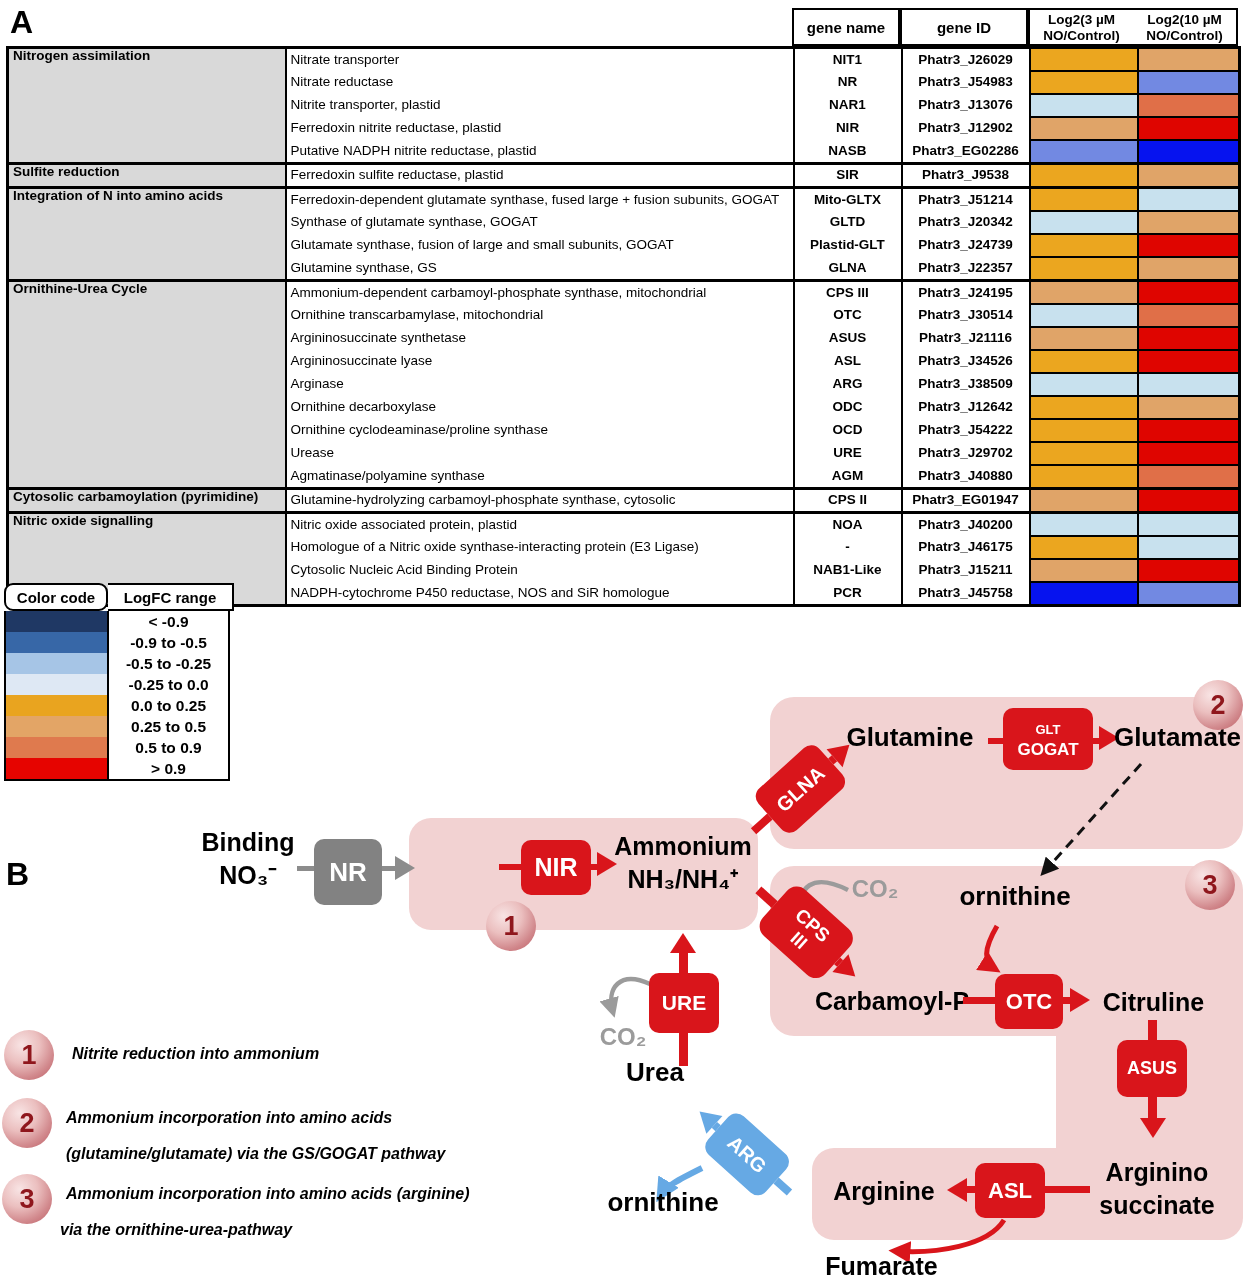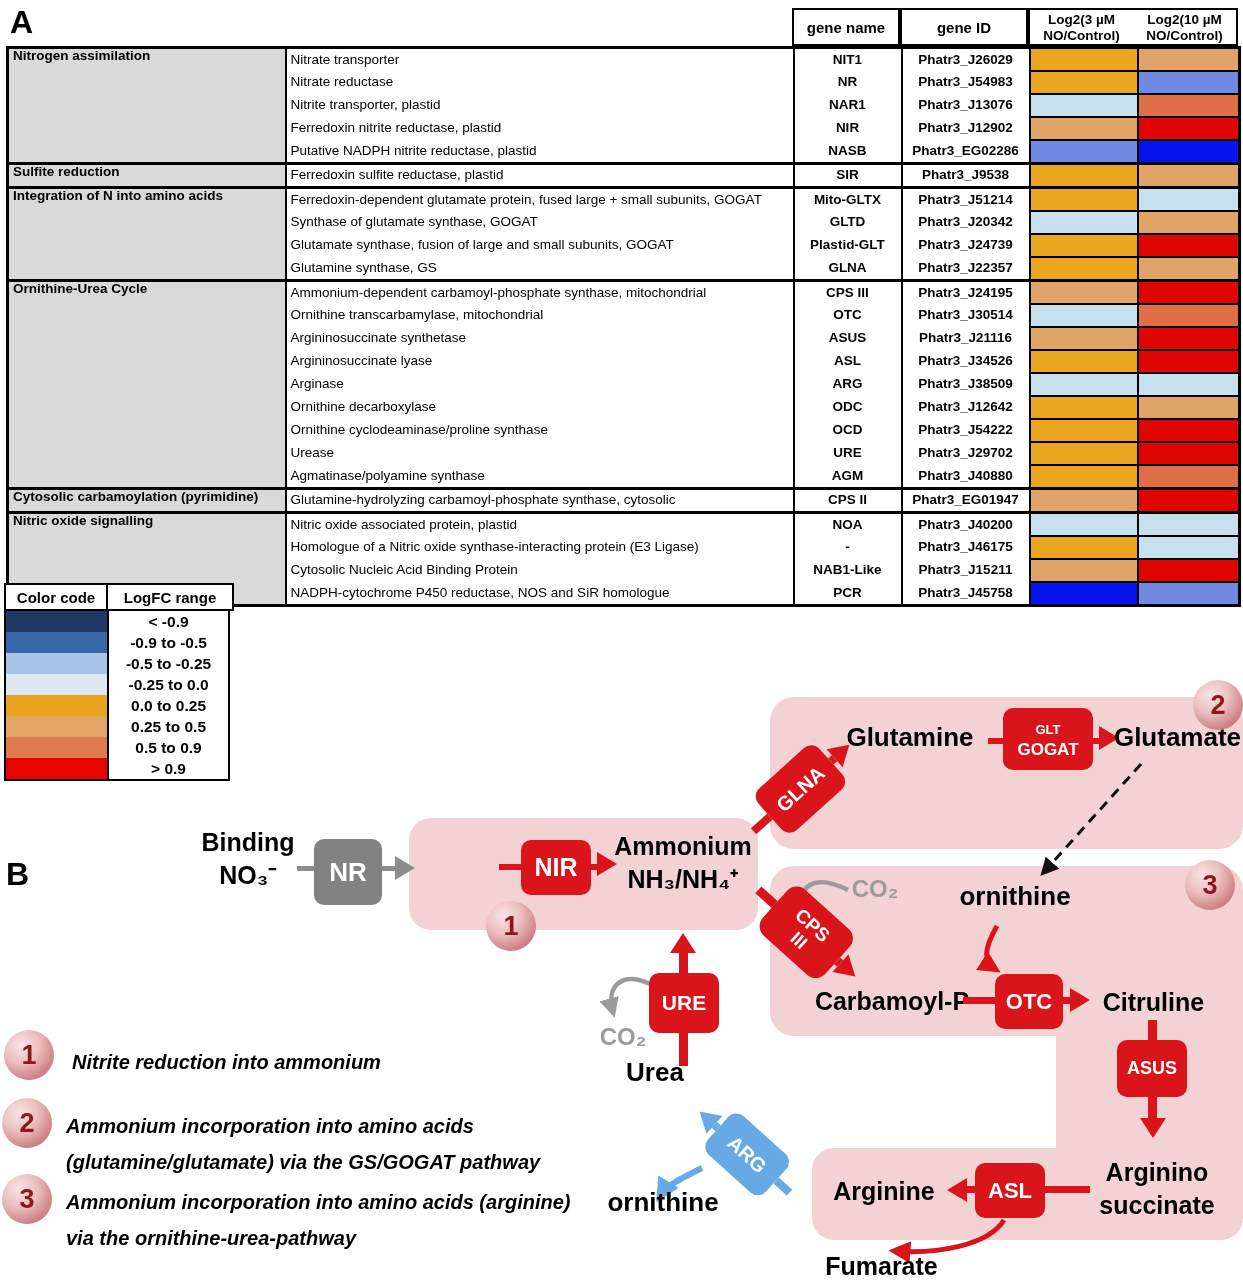--- a/index.html
+++ b/index.html
@@ -25,21 +25,21 @@
   td.c-gene{text-align:center;font-weight:bold;border-right:2px solid #000;}
   td.c-id{text-align:center;font-weight:bold;border-right:2px solid #000;}
   td.heat{border:2px solid #000;padding:0;}
   tr.sec > td{border-top:3px solid #000;}
 
   
   #legend{position:absolute;left:4px;top:583px;}
   #legend .lg-row{display:flex;}
   #legend .lg-h{box-sizing:border-box;border:2px solid #000;height:28px;display:flex;
                 align-items:center;justify-content:center;font-weight:bold;font-size:15px;background:#fff;}
-  #legend .lg-h.c1{width:104px;}
+  #legend .lg-h.c1{width:104px;border-radius:9px;}
   #legend .lg-h.c2{width:126px;border-left:none;}
   #legend .lg-body{display:flex;border:2px solid #000;border-top:none;width:226px;box-sizing:border-box;}
   #legend .sw-col{width:102px;}
   #legend .sw{height:21px;}
   #legend .lb-col{width:120px;border-left:2px solid #000;}
   #legend .lb{height:21px;display:flex;align-items:center;justify-content:center;
               font-weight:bold;font-size:15.5px;background:#fff;}
 
   
   .pink{position:absolute;background:#F2D2D2;}
@@ -65,21 +65,21 @@
               display:flex;flex-direction:column;align-items:center;justify-content:center;}
   .assy .atri{width:0;height:0;border-top:12px solid transparent;border-bottom:12px solid transparent;
               border-left:20px solid #D9151B;}
   .assy.blue .stub,.assy.blue .abox{background:#66A9E4;}
 
   .badge{position:absolute;border-radius:50%;
          background:radial-gradient(circle at 35% 30%, #F8E4E4 0%, #EBBFBF 38%, #D28A8E 68%, #BB5960 100%);
          color:#8F161C;font-weight:bold;display:flex;align-items:center;justify-content:center;}
   .badge.big{width:50px;height:50px;font-size:27px;}
 
-  .cap-line{position:absolute;font-style:italic;font-weight:bold;font-size:20px;line-height:36px;white-space:nowrap;margin-top:8px;}
+  .cap-line{position:absolute;font-style:italic;font-weight:bold;font-size:16px;line-height:36px;white-space:nowrap;}
 
   svg.overlay{position:absolute;left:0;top:0;pointer-events:none;}
 </style>
 </head>
 <body>
 
 <div class="canvas">
 
   <div class="panel-label" style="left:10px;top:4px;">A</div>
 
@@ -145,21 +145,21 @@
         <tr class="sec">
           <td class="c-cat" rowspan="1">Sulfite reduction</td>
           <td class="c-desc">Ferredoxin sulfite reductase, plastid</td>
           <td class="c-gene">SIR</td>
           <td class="c-id">Phatr3_J9538</td>
           <td class="heat" style="background: rgb(235, 166, 31);"></td>
           <td class="heat" style="background: rgb(224, 164, 104);"></td>
         </tr>
         <tr class="sec">
           <td class="c-cat" rowspan="4">Integration of N into amino acids</td>
-          <td class="c-desc">Ferredoxin-dependent glutamate protein, fused large + small subunits, GOGAT</td>
+          <td class="c-desc">Ferredoxin-dependent glutamate synthase, fused large + fusion subunits, GOGAT</td>
           <td class="c-gene">Mito-GLTX</td>
           <td class="c-id">Phatr3_J51214</td>
           <td class="heat" style="background: rgb(235, 166, 31);"></td>
           <td class="heat" style="background: rgb(200, 225, 238);"></td>
         </tr>
         <tr>
           <td class="c-desc">Synthase of glutamate synthase, GOGAT</td>
           <td class="c-gene">GLTD</td>
           <td class="c-id">Phatr3_J20342</td>
           <td class="heat" style="background: rgb(200, 225, 238);"></td>
@@ -453,16 +453,16 @@
   <div class="node" style="left:596px;top:1186px;width:134px;font-size:26px;">ornithine</div>
 
   <div id="captions">
       <div class="badge big" style="left: 4px; top: 1030px;">1</div>
       <div class="cap-line" style="left: 72px; top: 1036px;">Nitrite reduction into ammonium</div>
       <div class="badge big" style="left: 2px; top: 1098px;">2</div>
       <div class="cap-line" style="left: 66px; top: 1100px;">Ammonium incorporation into amino acids</div>
       <div class="cap-line" style="left: 66px; top: 1136px;">(glutamine/glutamate) via the GS/GOGAT pathway</div>
       <div class="badge big" style="left: 2px; top: 1174px;">3</div>
       <div class="cap-line" style="left: 66px; top: 1176px;">Ammonium incorporation into amino acids (arginine)</div>
-      <div class="cap-line" style="left: 66px; top: 1212px;">via the ornithine-urea-pathway</div>
+      <div class="cap-line" style="left: 60px; top: 1212px;">via the ornithine-urea-pathway</div>
     </div>
 
 </div>
 
 </body></html>

